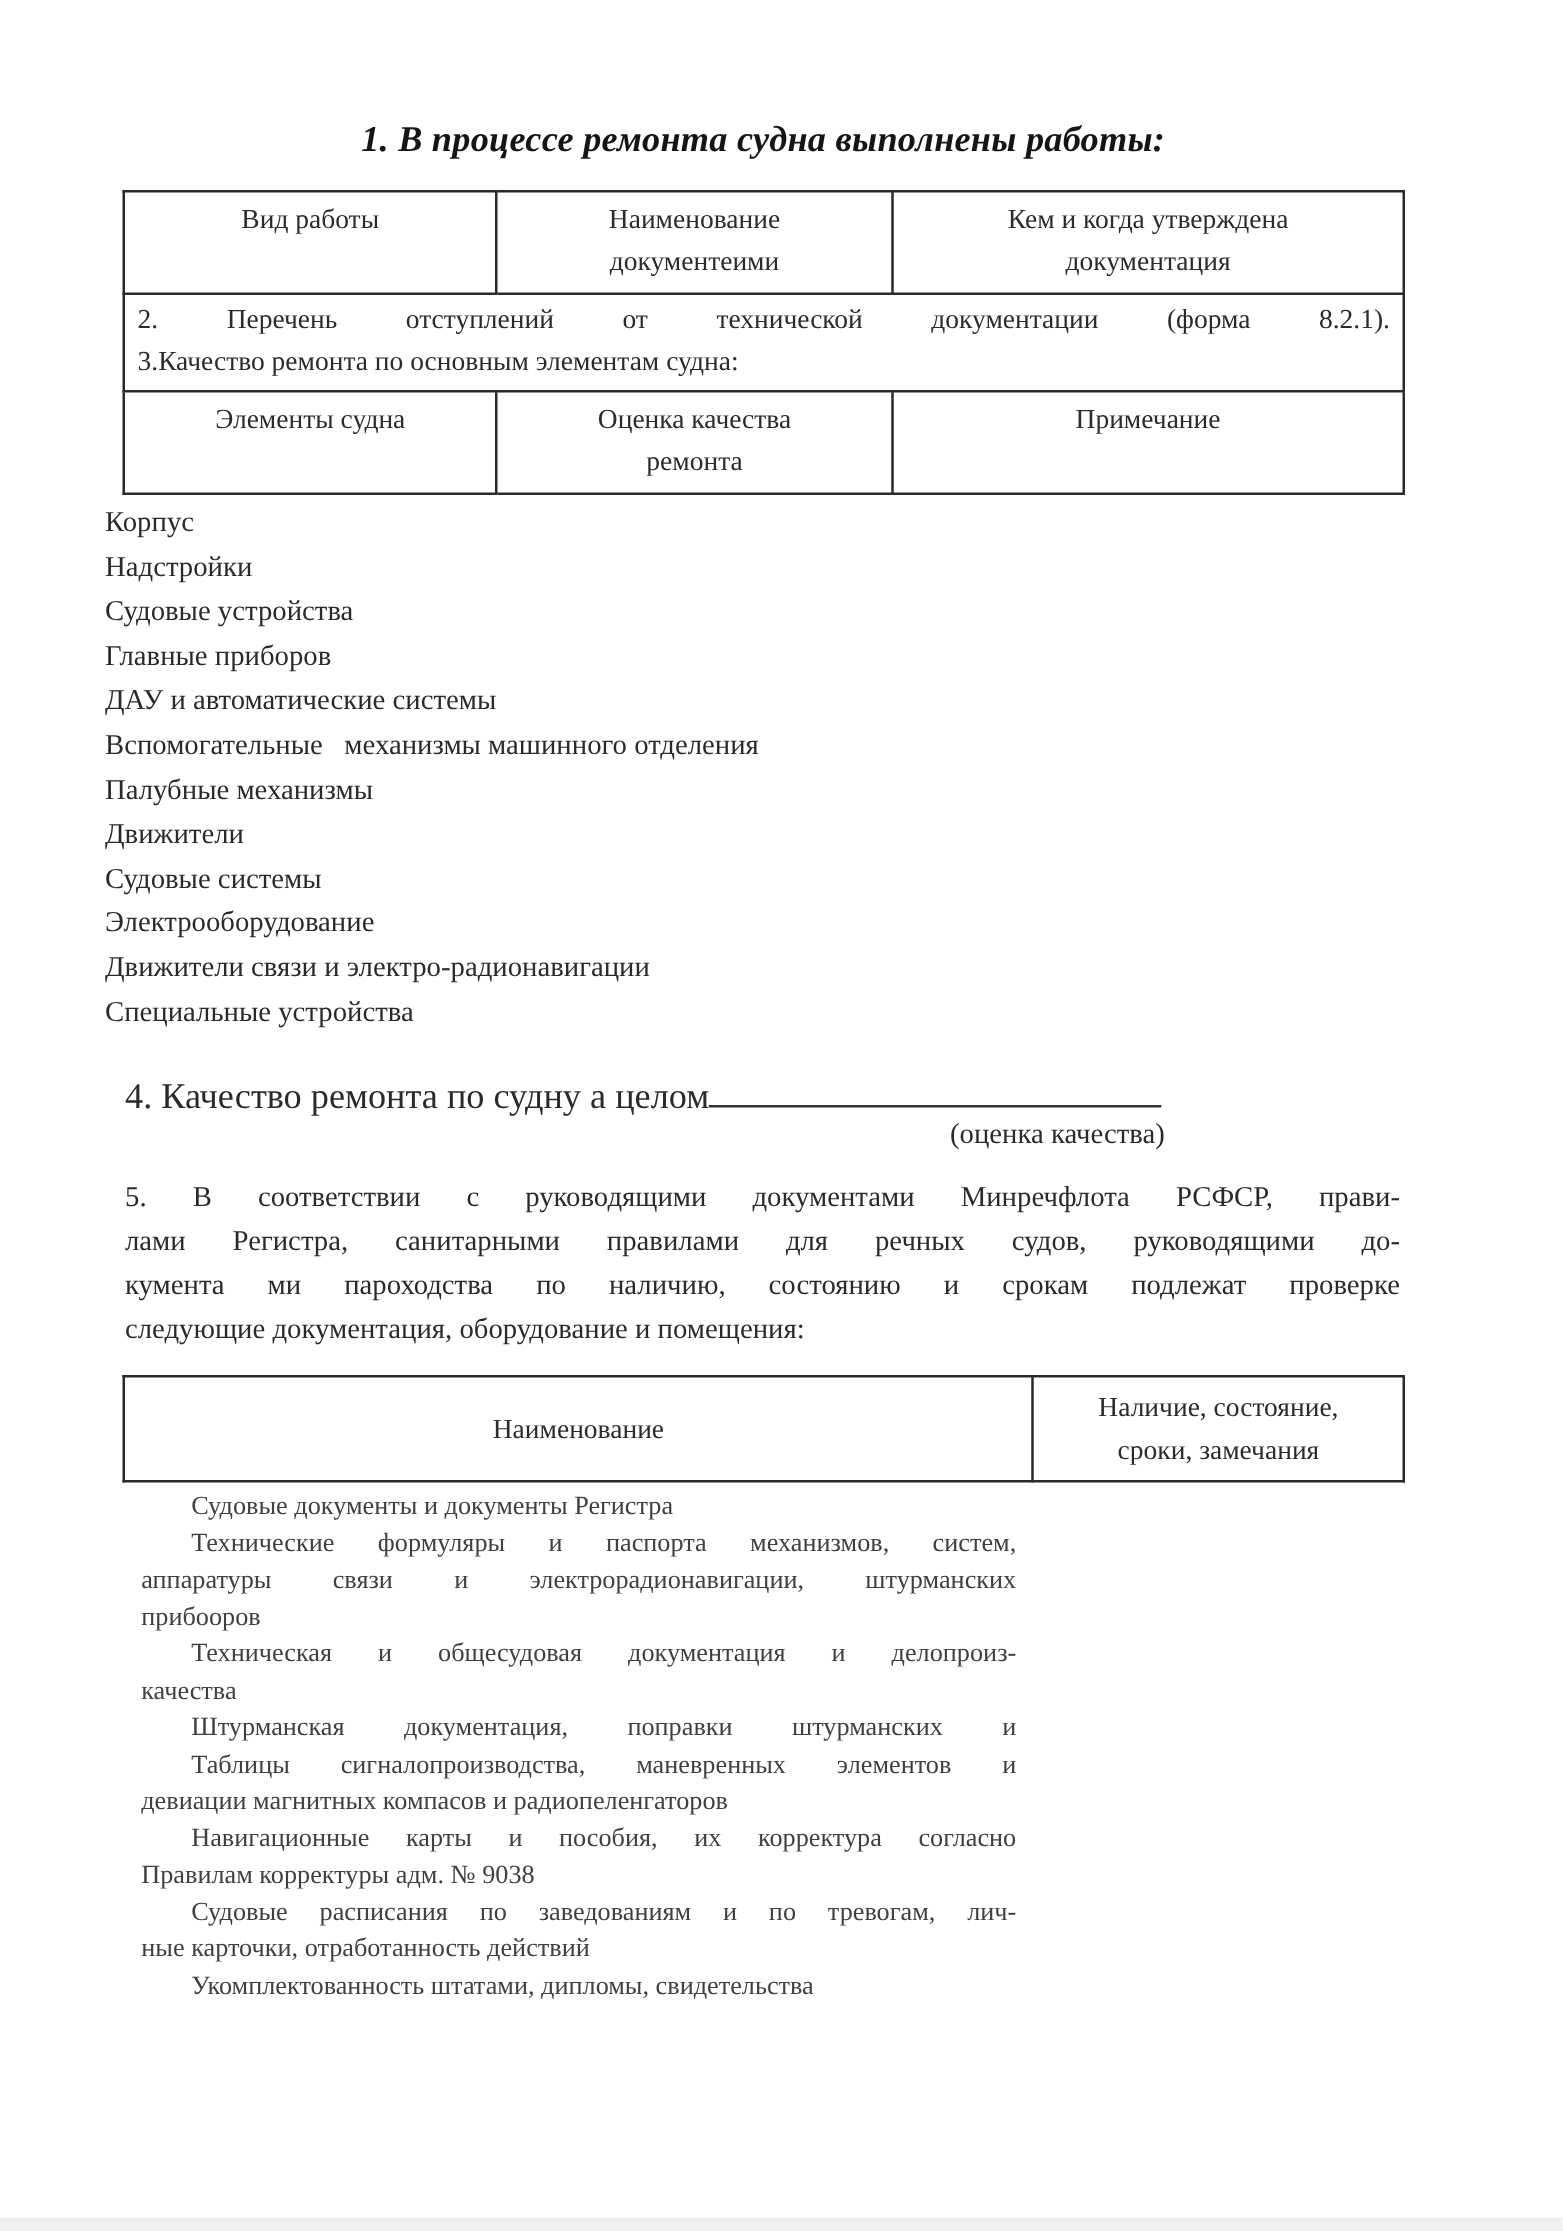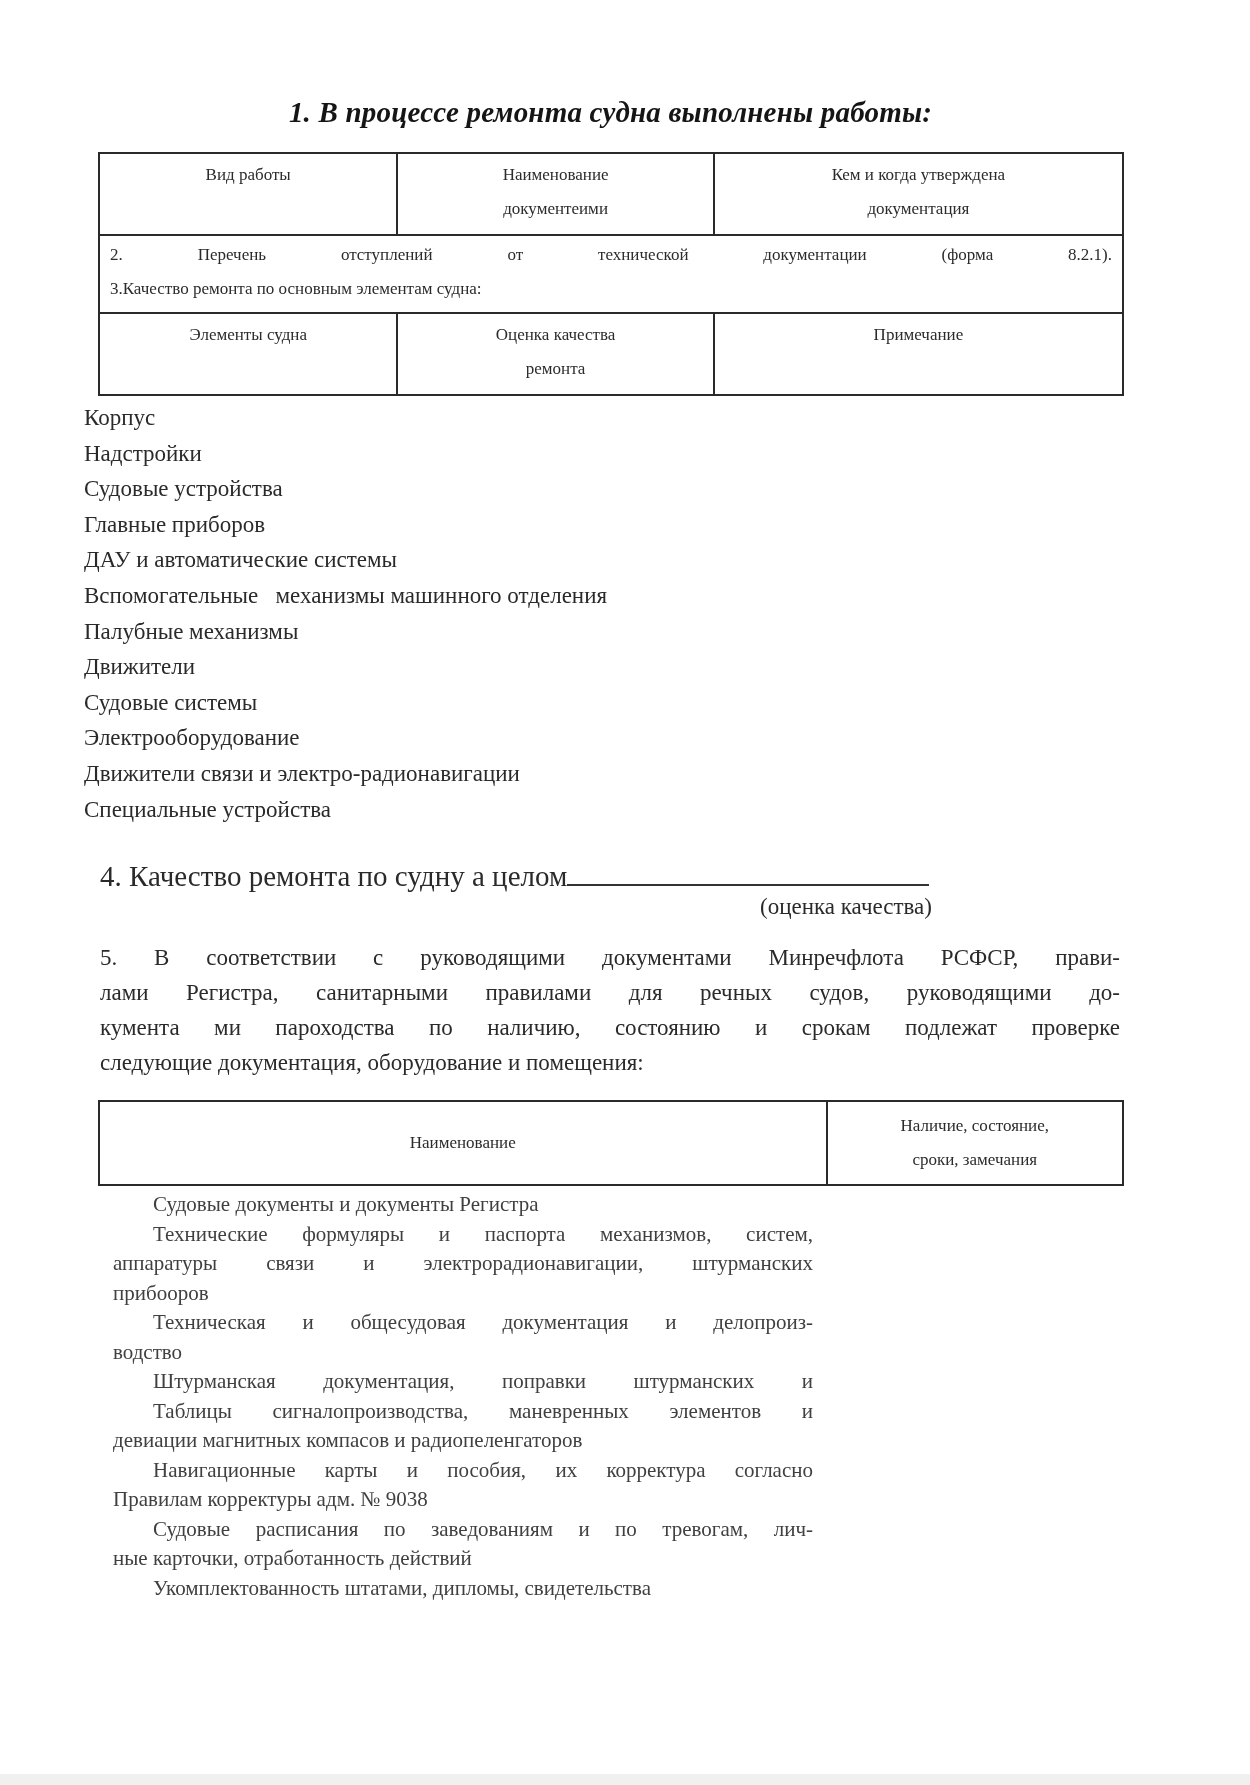--- a/index.html
+++ b/index.html
@@ -7,21 +7,21 @@
       width: 1250px; height: 1785px; background: #ffffff; position: relative; overflow: hidden;
       font-family: "Liberation Serif", "DejaVu Serif", serif; color: #1f1f1f;
     }
     .page { position: absolute; left: 0; top: 0; width: 1250px; height: 1785px; }
     .bottom-strip { position: absolute; left: 0; top: 1774px; width: 1250px; height: 11px; background: #f0f0f0; }
     .title {
       position: absolute; left: 98px; width: 1025px; top: 96px; text-align: center;
       font-weight: bold; font-size: 29px; letter-spacing: 0.2px; color: #151515; font-style: italic;
     }
     table { border-collapse: collapse; position: absolute; }
-    td { border: 2px solid #2a2a2a; vertical-align: top; font-size: 17px; line-height: 34px; color: #2b2b2b; padding: 0; }
+    td { border: 2px solid #2a2a2a; vertical-align: top; font-size: 22px; line-height: 34px; color: #2b2b2b; padding: 0; }
     #t1 { left: 98px; top: 152px; width: 1026px; }
     #t1 .hdr td { height: 76px; text-align: center; padding-top: 4px; }
     #t1 .merged td { height: 74px; padding: 2px 10px 0 10px; text-align: justify; text-align-last: justify; }
     #t1 .merged .l2 { text-align-last: left; display: block; }
     #t2 { left: 98px; top: 1100px; width: 1026px; }
     #t2 td { height: 82px; vertical-align: middle; text-align: center; }
     .elements { position: absolute; left: 84px; top: 400px; font-size: 23px; line-height: 35.6px; color: #2a2a2a; }
     .elements div { white-space: pre; }
     .sec4 { position: absolute; left: 100px; top: 858px; font-size: 29px; line-height: 34px; color: #2a2a2a; }
     .blank { display: inline-block; width: 362px; border-bottom: 2px solid #333; height: 26px; vertical-align: baseline; }
@@ -135,21 +135,21 @@
     <div class="item">
       <span class="last">Судовые документы и документы Регистра</span>
     </div>
     <div class="item">
       <span>Технические формуляры и паспорта механизмов, систем,</span>
       <span class="cont">аппаратуры связи и электрорадионавигации, штурманских</span>
       <span class="cont last">прибооров</span>
     </div>
     <div class="item">
       <span>Техническая и общесудовая документация и делопроиз-</span>
-      <span class="cont last">водство</span>
+      <span class="cont last">качества</span>
     </div>
     <div class="item">
       <span>Штурманская документация, поправки штурманских и</span>
     </div>
     <div class="item">
       <span>Таблицы сигналопроизводства, маневренных элементов и</span>
       <span class="cont last">девиации магнитных компасов и радиопеленгаторов</span>
     </div>
     <div class="item">
       <span>Навигационные карты и пособия, их корректура согласно</span>

